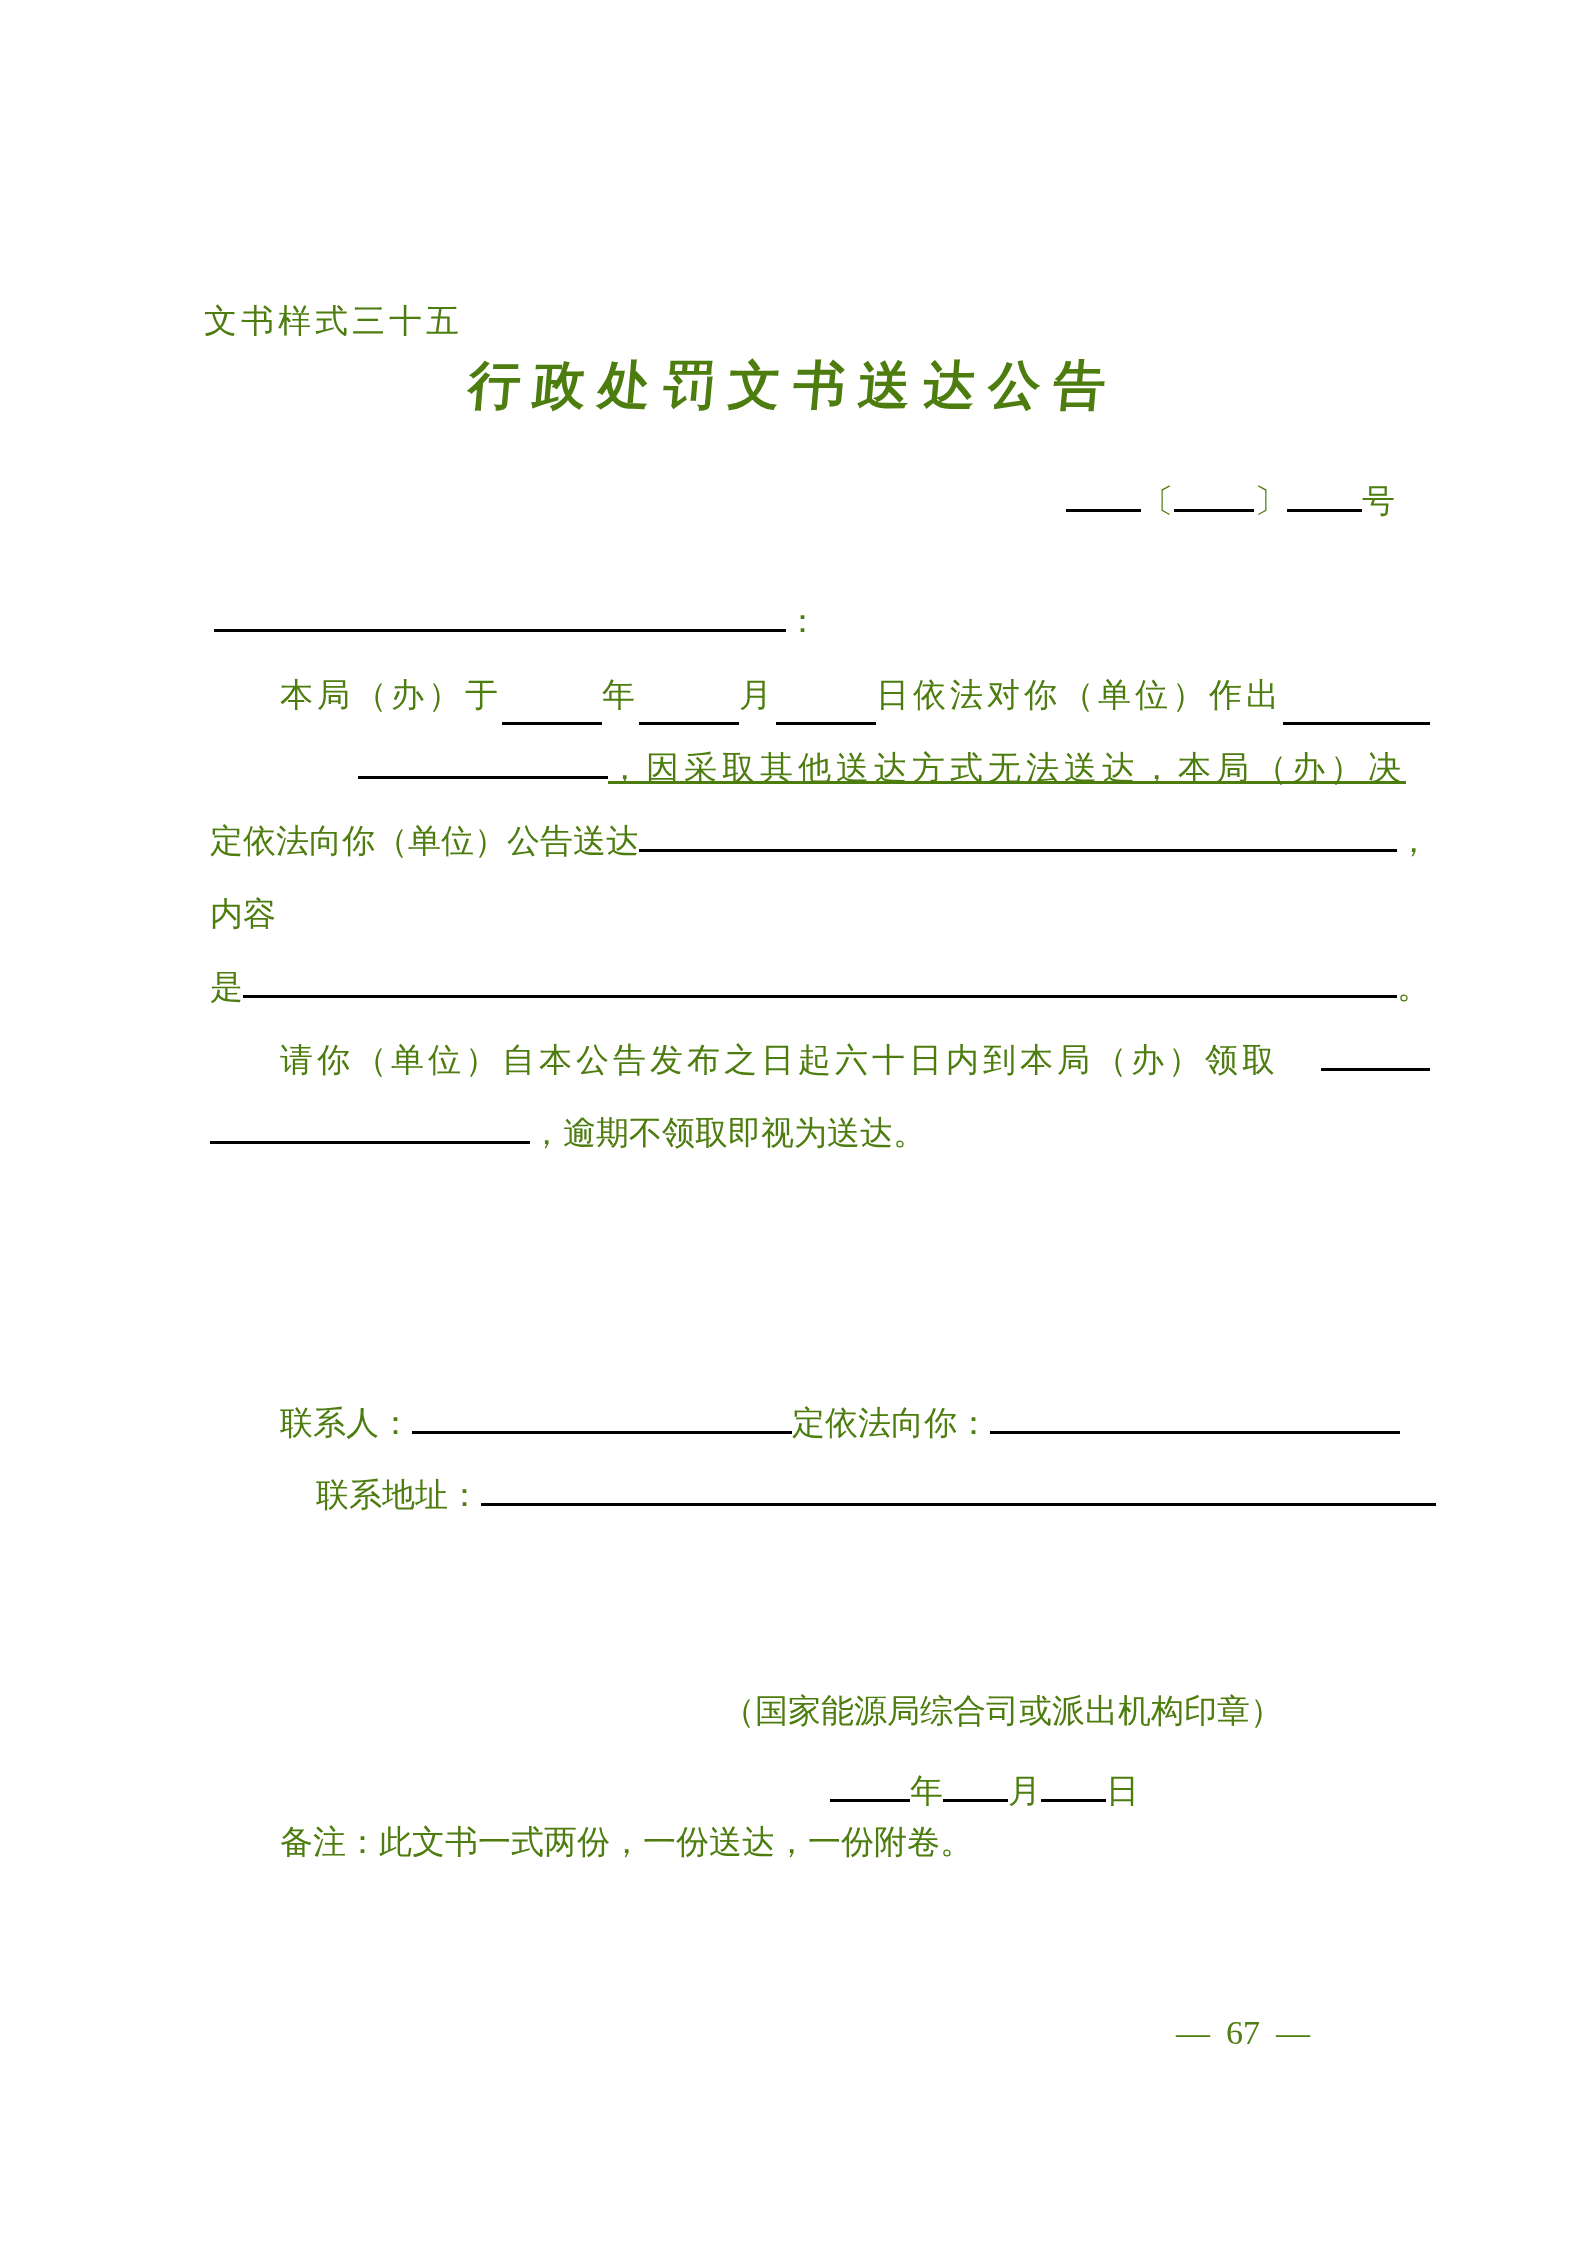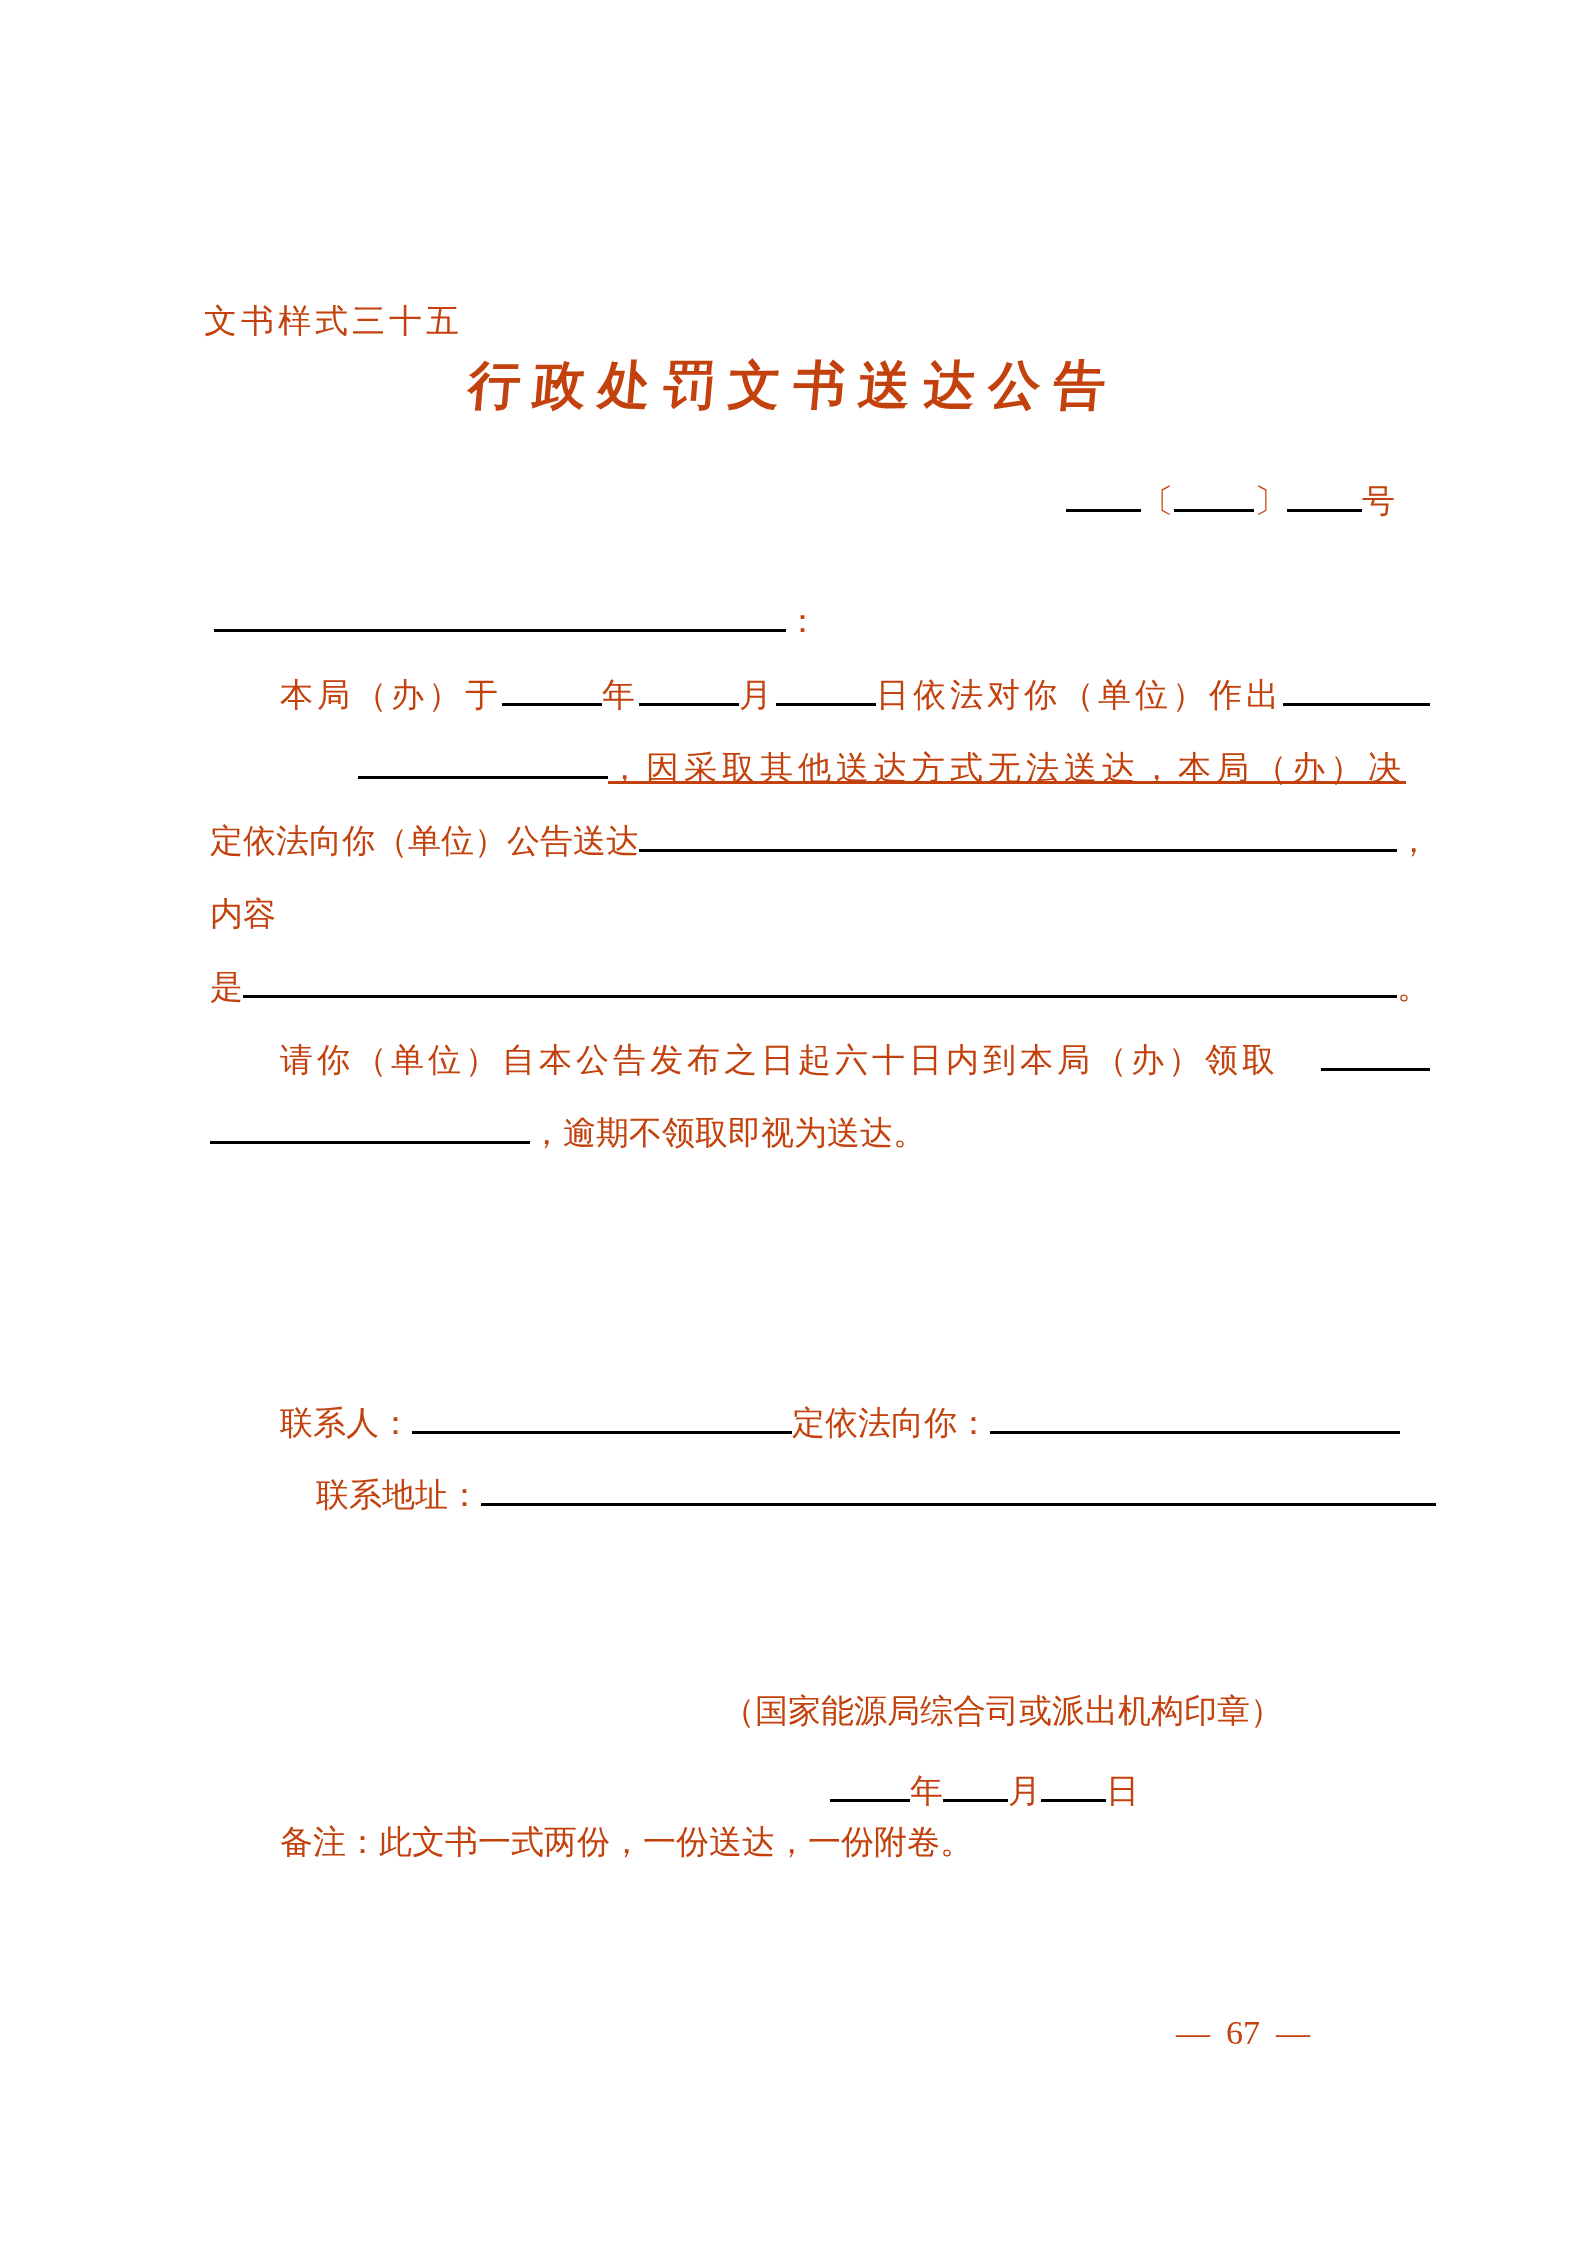--- a/index.html
+++ b/index.html
@@ -1,21 +1,21 @@
 <!DOCTYPE html>
 <html><head>
 <meta charset="utf-8">
 <style>
   html,body { margin:0; padding:0; background:#e8e8e8; }
   .page {
     position:relative;
     width:1587px; height:2245px;
     background:#ffffff;
     font-family:"Liberation Serif","DejaVu Serif",serif;
-    color:#c2410c;
+    color:#4d7c0f;
     overflow:hidden;
   }
   .line {
     position:absolute;
     display:flex;
     align-items:baseline;
     font-size:33px;
     line-height:46px;
     white-space:nowrap;
   }
@@ -35,21 +35,21 @@
   .l-label  { top:298px;  left:204px; letter-spacing:4px; }
   .l-title  {
     top:350px; left:0; width:1587px;
     justify-content:center;
     font-size:52px; line-height:72px;
     font-weight:700; letter-spacing:13px;
     transform:skewX(-5deg);
   }
   .l-docnum { top:478px;  left:210px; width:1185px; justify-content:flex-end; }
   .l-addr   { top:598px;  left:214px; }
-  .l-p1l1   { top:672px;  left:280px; width:1150px; }
+  .l-p1l1   { top:672px;  left:280px; width:1150px;align-items:flex-end; }
   .l-p1l2   { top:745px;  left:358px; }
   .l-p1l3   { top:818px;  left:210px; width:1220px; }
   .l-p1l4   { top:891px;  left:210px; }
   .l-p1l5   { top:964px;  left:210px; width:1220px; }
   .l-p2l1   { top:1037px; left:280px; width:1150px;gap:42px; }
   .l-p2l2   { top:1110px; left:210px; }
   .l-rights { top:1253px; left:280px; }
   .l-c1     { top:1400px; left:280px; width:1120px; }
   .l-c2     { top:1472px; left:280px; width:1120px;margin-left:36px; }
   .l-seal   { top:1688px; left:722px; }

